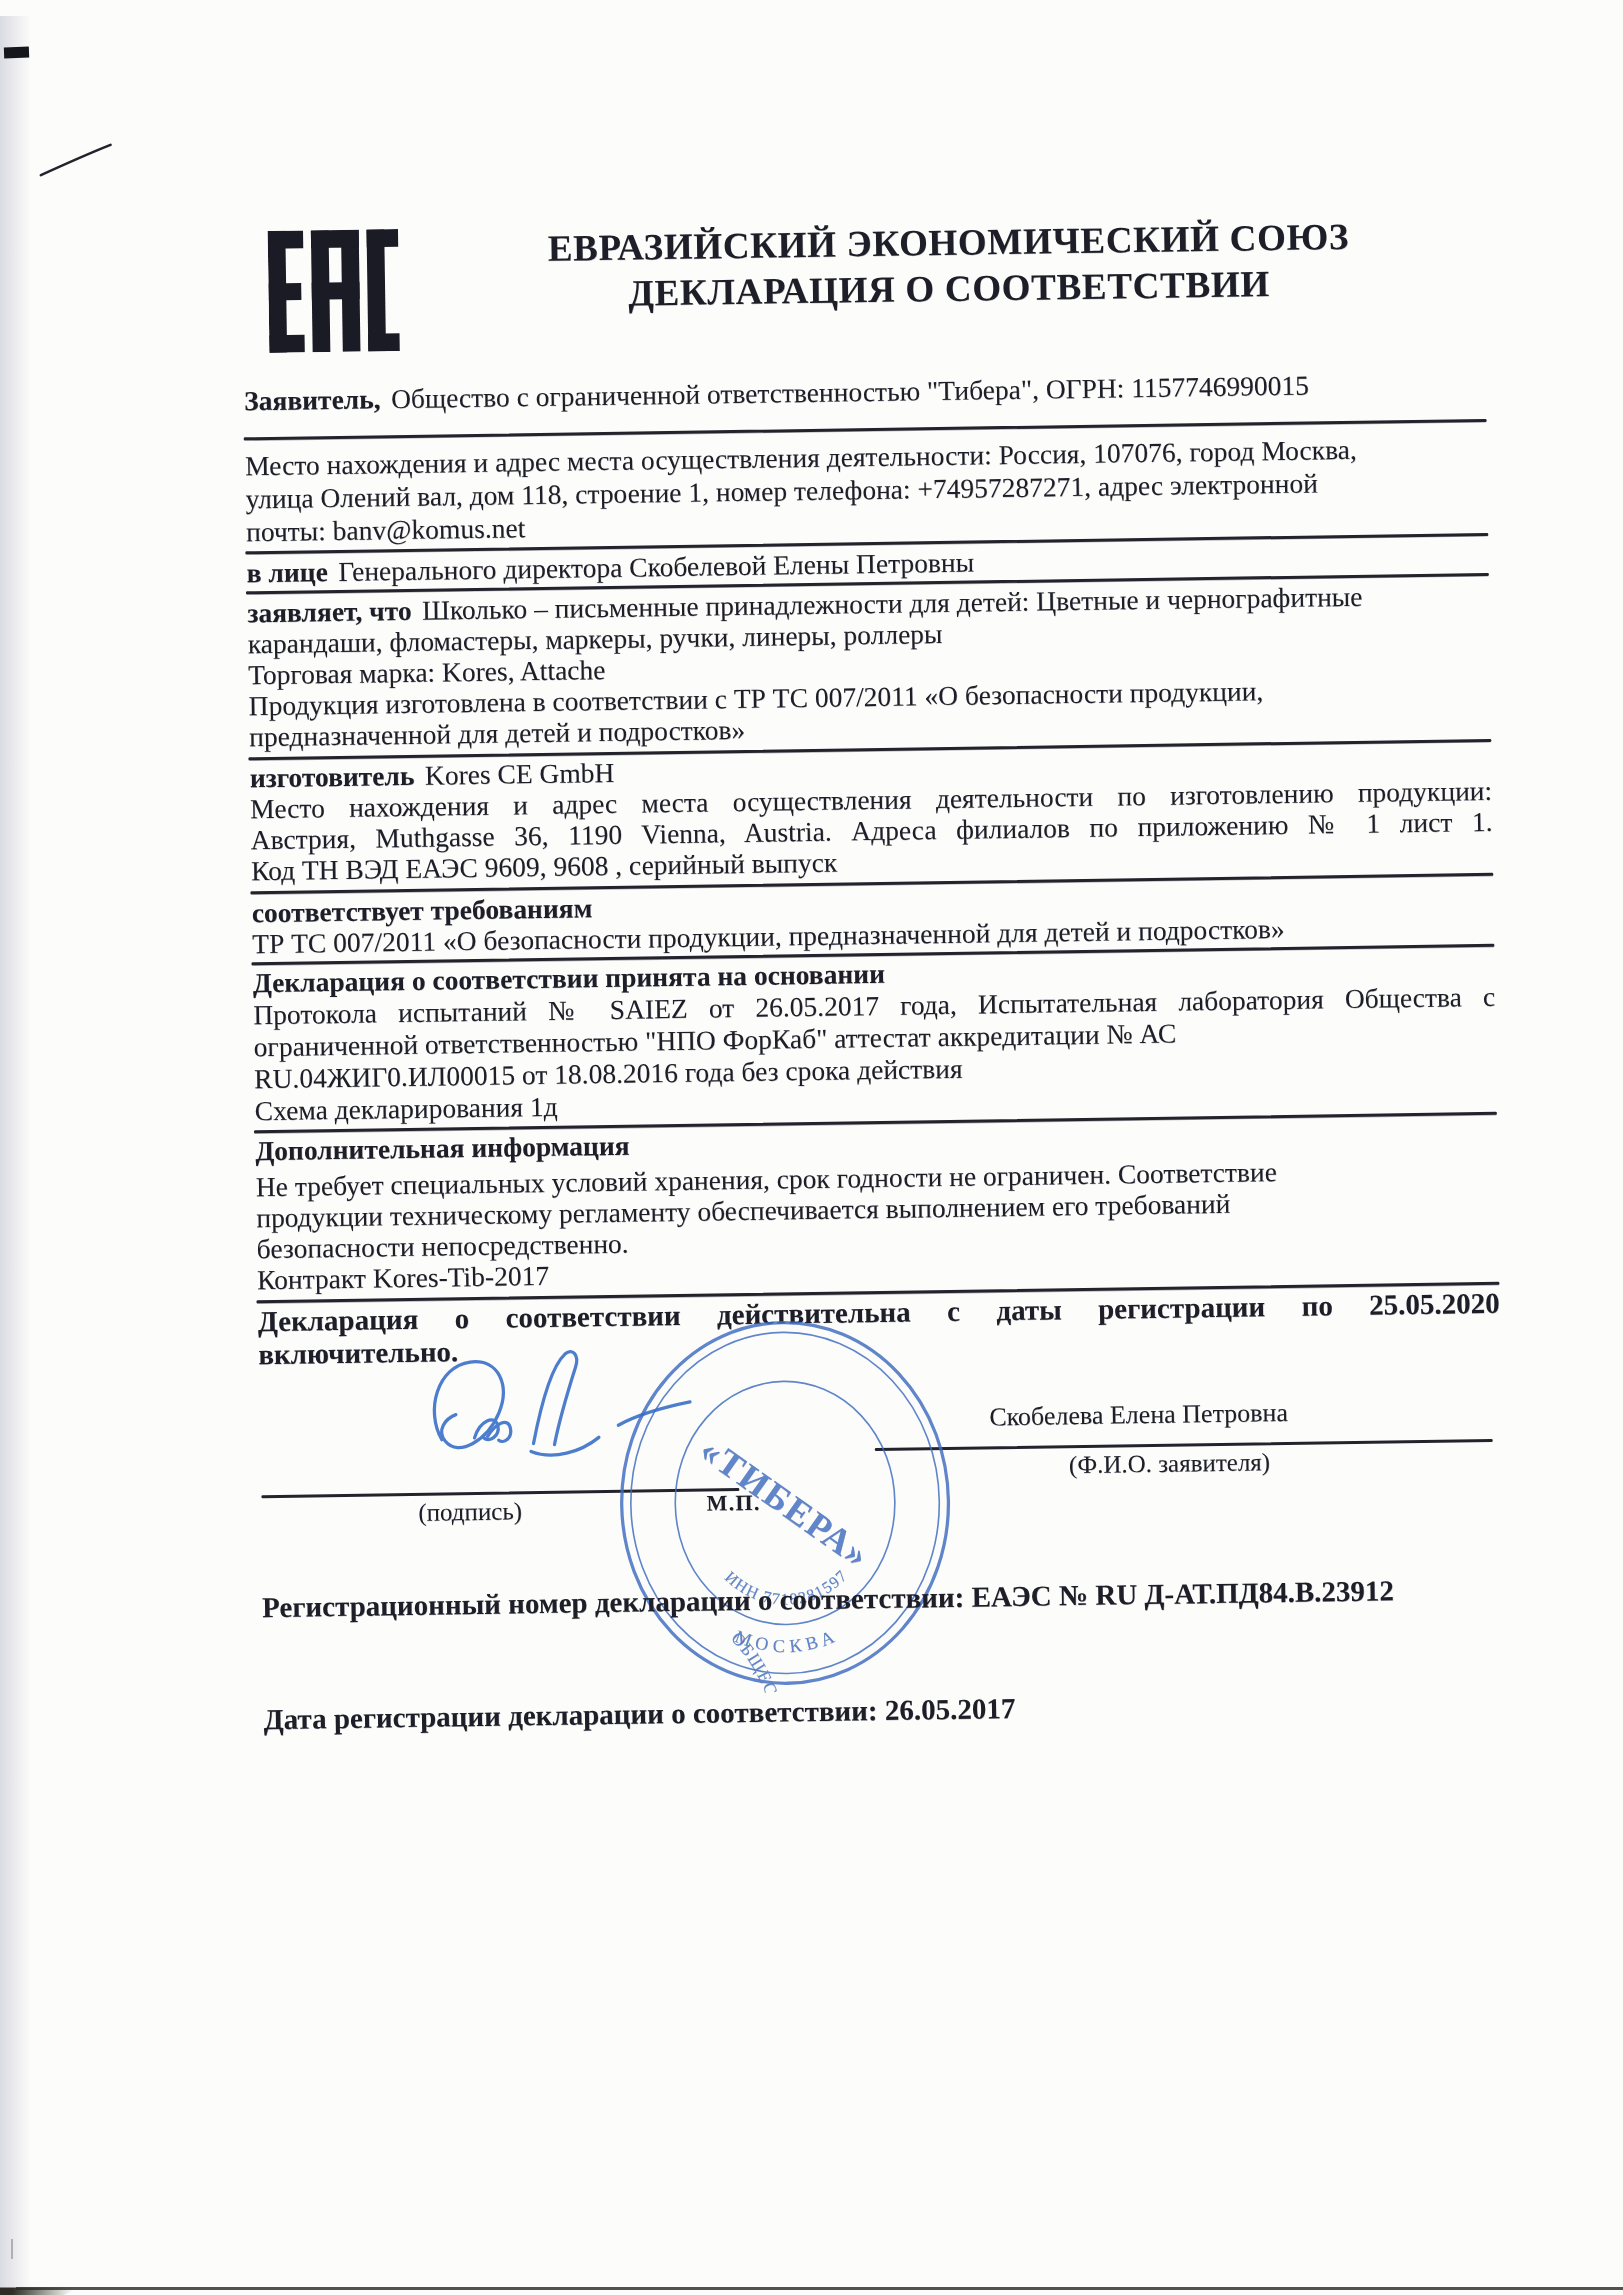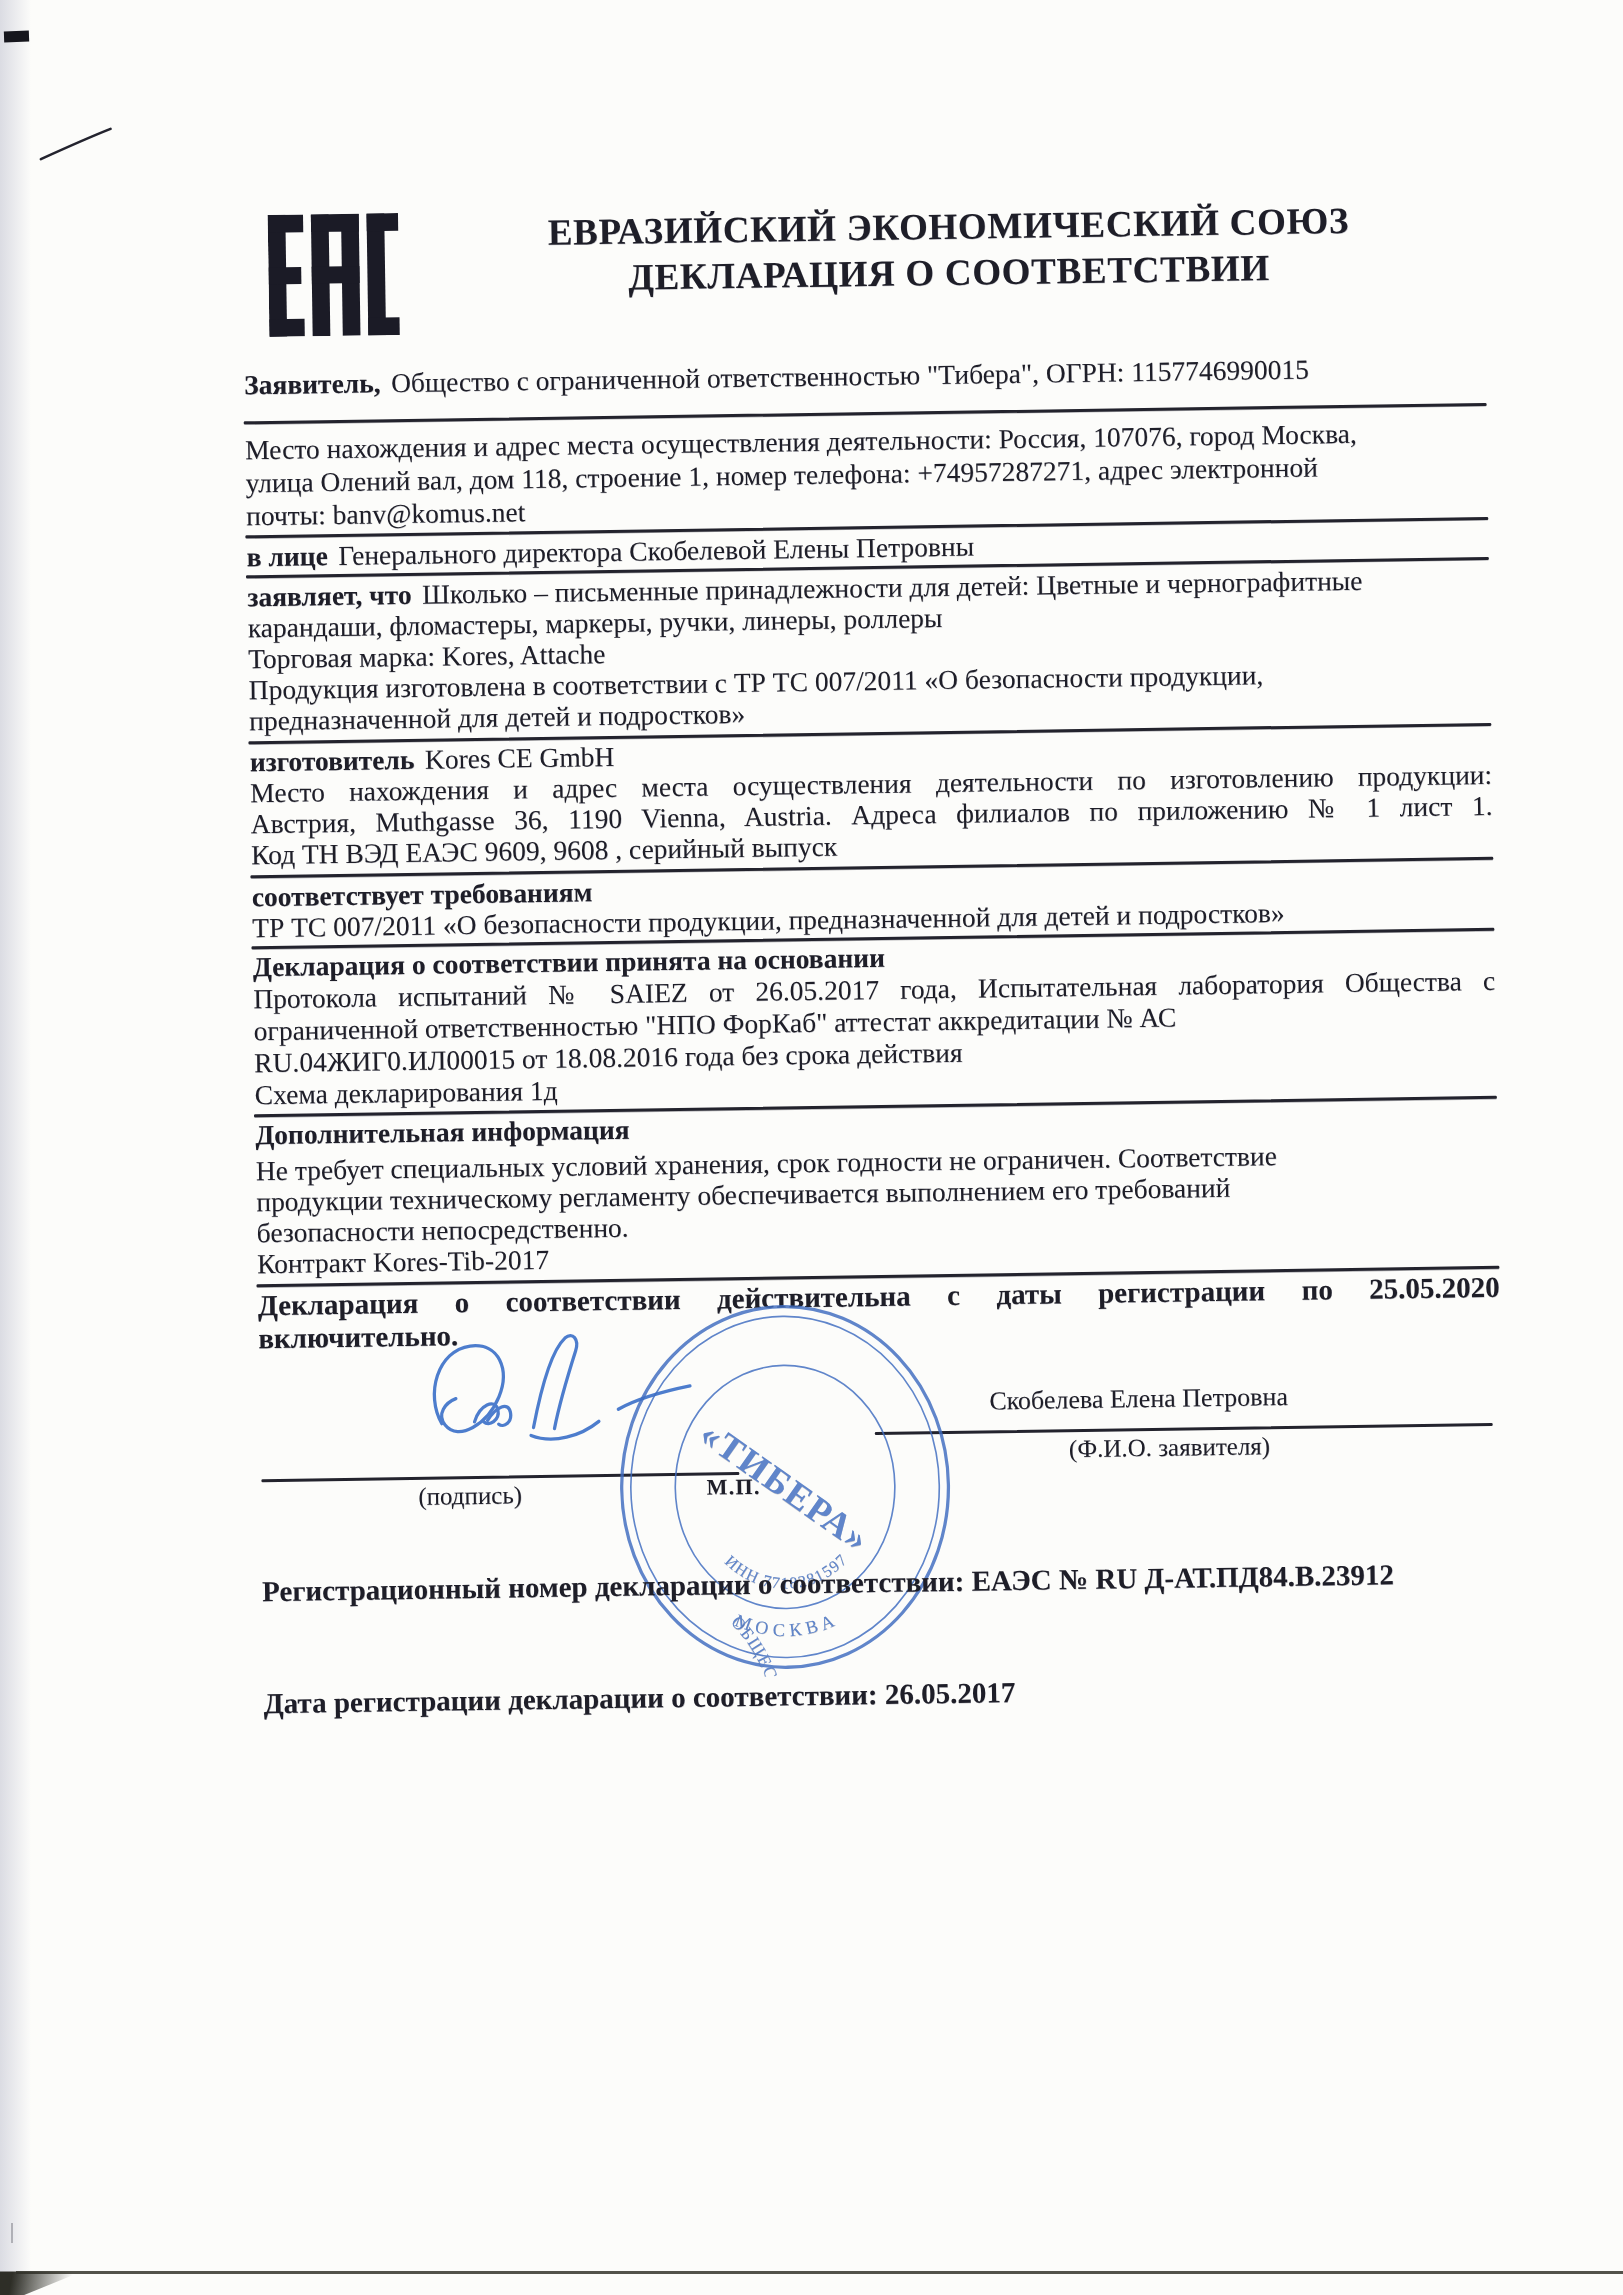--- a/index.html
+++ b/index.html
@@ -2,21 +2,21 @@
 <html style="font-size:10.5px"><head>
 <meta charset="utf-8">
 <style>
   html,body{margin:0;padding:0;}
   body{
     width:1623px;height:2295px;position:relative;overflow:hidden;
     background:#fcfcfa;
     font-family:"Liberation Serif","DejaVu Serif",serif;
     color:#1e1e28;
   }
-  .page{position:absolute;inset:0;}
+  .page{position:absolute;inset:0;margin-top:16px;}
   
   .doc{
     position:absolute;inset:0;
     transform:rotate(-0.85deg);
     transform-origin:811px 1112px;
     text-shadow:0.4px 0.5px 0.5px rgba(25,25,50,0.28);
   }
   .abs{position:absolute;}
   .line{font-size:27.5px;line-height:33px;white-space:nowrap;}
   .lbl{font-weight:bold;margin-right:10.5px;}

